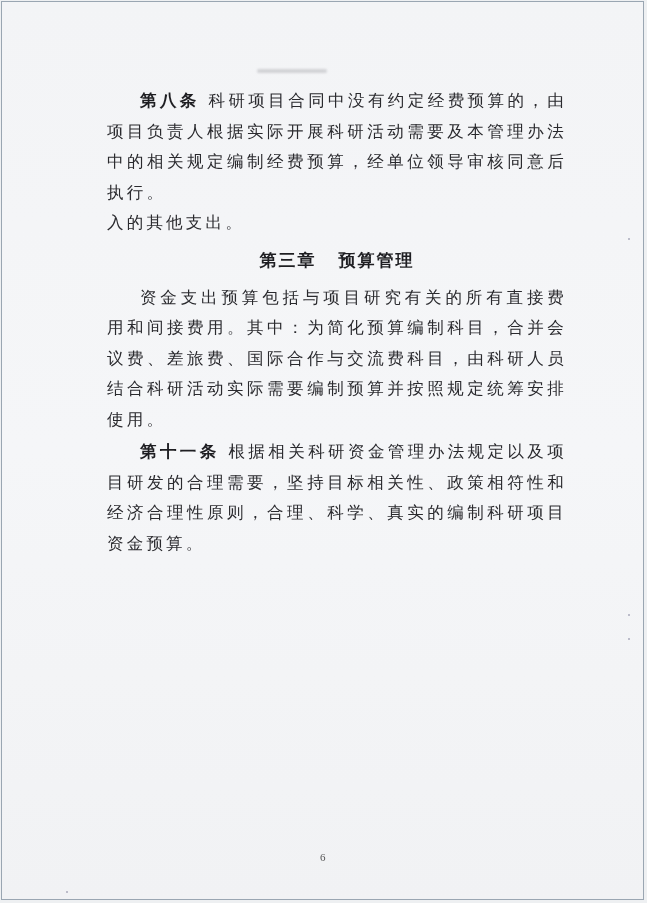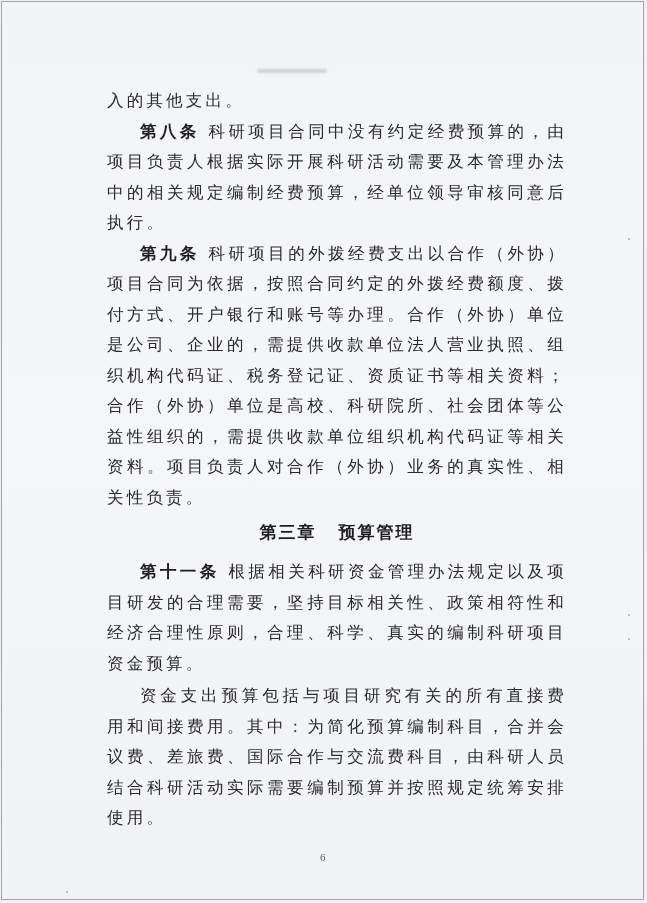--- a/index.html
+++ b/index.html
@@ -58,21 +58,20 @@
       color: #1e1e22;
     }
     .chapter-title {
       margin: 0;
       text-align: center;
       font-size: 17px;
       font-weight: bold;
       line-height: 42px;
       letter-spacing: 2px;
       color: #1e1e22;
-      font-family: Liberation Mono, monospace;
     }
     .chapter-title .gap {
       display: inline-block;
       width: 22px;
     }
     .page-number {
       position: absolute;
       left: 318px;
       top: 849px;
       font-size: 11px;
@@ -87,43 +86,40 @@
       border-radius: 1px;
     }
   </style>
 </head>
 <body>
 
 <div class="page">
   <div class="scan-mark"></div>
 
   <div class="content">
+    <p class="para">
+      <span class="art-label">第八条</span><span> 科研项目合同中没有约定经费预算的，由项目负责人根据实际开展科研活动需要及本管理办法中的相关规定编制经费预算，经单位领导审核同意后执行。</span>
+    </p>
+
     <p class="para no-indent">
       <span>入的其他支出。</span>
     </p>
 
-    <p class="para">
-      <span class="art-label">第八条</span><span> 科研项目合同中没有约定经费预算的，由项目负责人根据实际开展科研活动需要及本管理办法中的相关规定编制经费预算，经单位领导审核同意后执行。</span>
-    </p>
-
-    <p class="para">
-      <span class="art-label">第九条</span><span> 科研项目的外拨经费支出以合作（外协）项目合同为依据，按照合同约定的外拨经费额度、拨付方式、开户银行和账号等办理。合作（外协）单位是公司、企业的，需提供收款单位法人营业执照、组织机构代码证、税务登记证、资质证书等相关资料；合作（外协）单位是高校、科研院所、社会团体等公益性组织的，需提供收款单位组织机构代码证等相关资料。项目负责人对合作（外协）业务的真实性、相关性负责。</span>
-    </p>
 
     <h2 class="chapter-title">
       <span>第三章</span><span class="gap"></span><span>预算管理</span>
     </h2>
 
 
     <p class="para" style="margin-top:2px;">
-      <span class="art-label">第十一条</span><span> 根据相关科研资金管理办法规定以及项目研发的合理需要，坚持目标相关性、政策相符性和经济合理性原则，合理、科学、真实的编制科研项目资金预算。</span>
+      <span>资金支出预算包括与项目研究有关的所有直接费用和间接费用。其中：为简化预算编制科目，合并会议费、差旅费、国际合作与交流费科目，由科研人员结合科研活动实际需要编制预算并按照规定统筹安排使用。</span>
     </p>
 
     <p class="para" style="margin-top:2px;">
-      <span>资金支出预算包括与项目研究有关的所有直接费用和间接费用。其中：为简化预算编制科目，合并会议费、差旅费、国际合作与交流费科目，由科研人员结合科研活动实际需要编制预算并按照规定统筹安排使用。</span>
+      <span class="art-label">第十一条</span><span> 根据相关科研资金管理办法规定以及项目研发的合理需要，坚持目标相关性、政策相符性和经济合理性原则，合理、科学、真实的编制科研项目资金预算。</span>
     </p>
   </div>
 
   <div class="page-number">6</div>
 
   <div class="speck" style="left:626px; top:236px;"></div>
   <div class="speck" style="left:626px; top:612px;"></div>
   <div class="speck" style="left:626px; top:636px;"></div>
   <div class="speck" style="left:64px; top:889px;"></div>
 </div>

